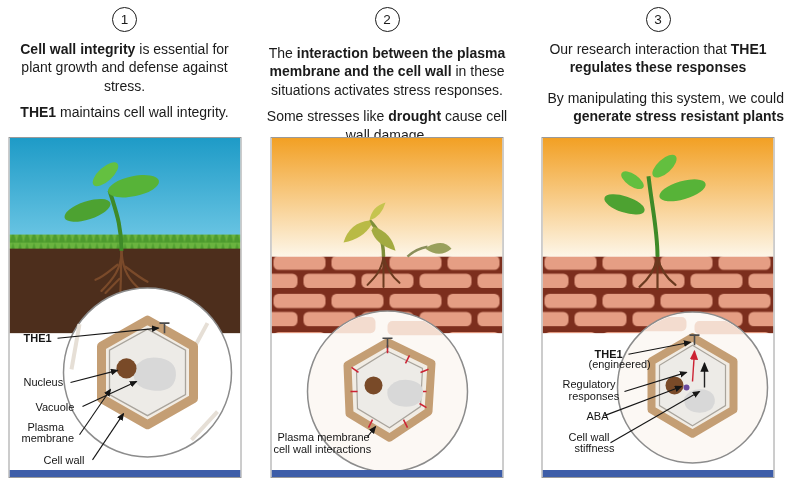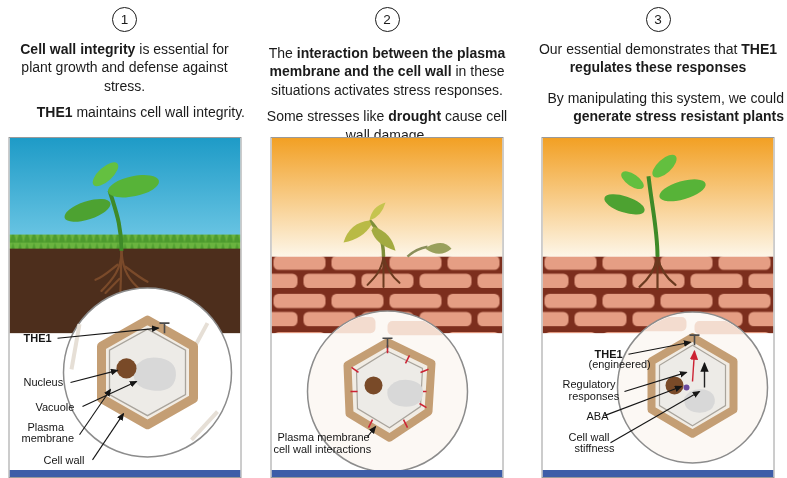--- a/index.html
+++ b/index.html
@@ -23,21 +23,21 @@
 </head>
 <body>
 
 <div class="page">
 
   <section class="panel panel-1">
     <div class="badge">
       <span>1</span>
     </div>
     <p class="p-text"><b>Cell wall integrity</b><span> is essential for plant growth and defense against stress.</span></p>
-    <p class="p-text" style="margin-top:8px;text-align:right;"><b>THE1</b><span> maintains cell wall integrity.</span></p>
+    <p class="p-text" style="margin-top:8px;"><b>THE1</b><span> maintains cell wall integrity.</span></p>
 
     <div class="illus">
       <svg viewBox="0 0 231 337" preserveAspectRatio="none">
         <defs>
           <linearGradient id="p1sky" x1="0" y1="0" x2="0" y2="1">
             <stop offset="0" stop-color="#1e9bc7"></stop>
               <stop offset="1" stop-color="#6cc6e4"></stop>
           </linearGradient>
           <pattern id="p1grass" width="7" height="13" patternUnits="userSpaceOnUse">
             <rect width="7" height="13" fill="#6ab33f"></rect>
@@ -175,21 +175,21 @@
         </g>
       </svg>
       <div class="bluebar"></div>
     </div>
   </section>
 
   <section class="panel panel-3">
     <div class="badge">
       <span>3</span>
     </div>
-    <p class="p-text"><span>Our essential demonstrates that </span><b>THE1 regulates these responses</b></p>
+    <p class="p-text"><span>Our research interaction that </span><b>THE1 regulates these responses</b></p>
     <p class="p-text" style="margin-top:12px;text-align:right;"><span>By manipulating this system, we could </span><b>generate stress resistant plants</b></p>
 
     <div class="illus">
       <svg viewBox="0 0 231 337" preserveAspectRatio="none">
         <defs>
           <linearGradient id="p3sky" x1="0" y1="0" x2="0" y2="1">
             <stop offset="0" stop-color="#f2a024"></stop>
               <stop offset="1" stop-color="#fdf6e8"></stop>
           </linearGradient>
           <pattern id="p3tiles" width="58" height="38" patternUnits="userSpaceOnUse">

